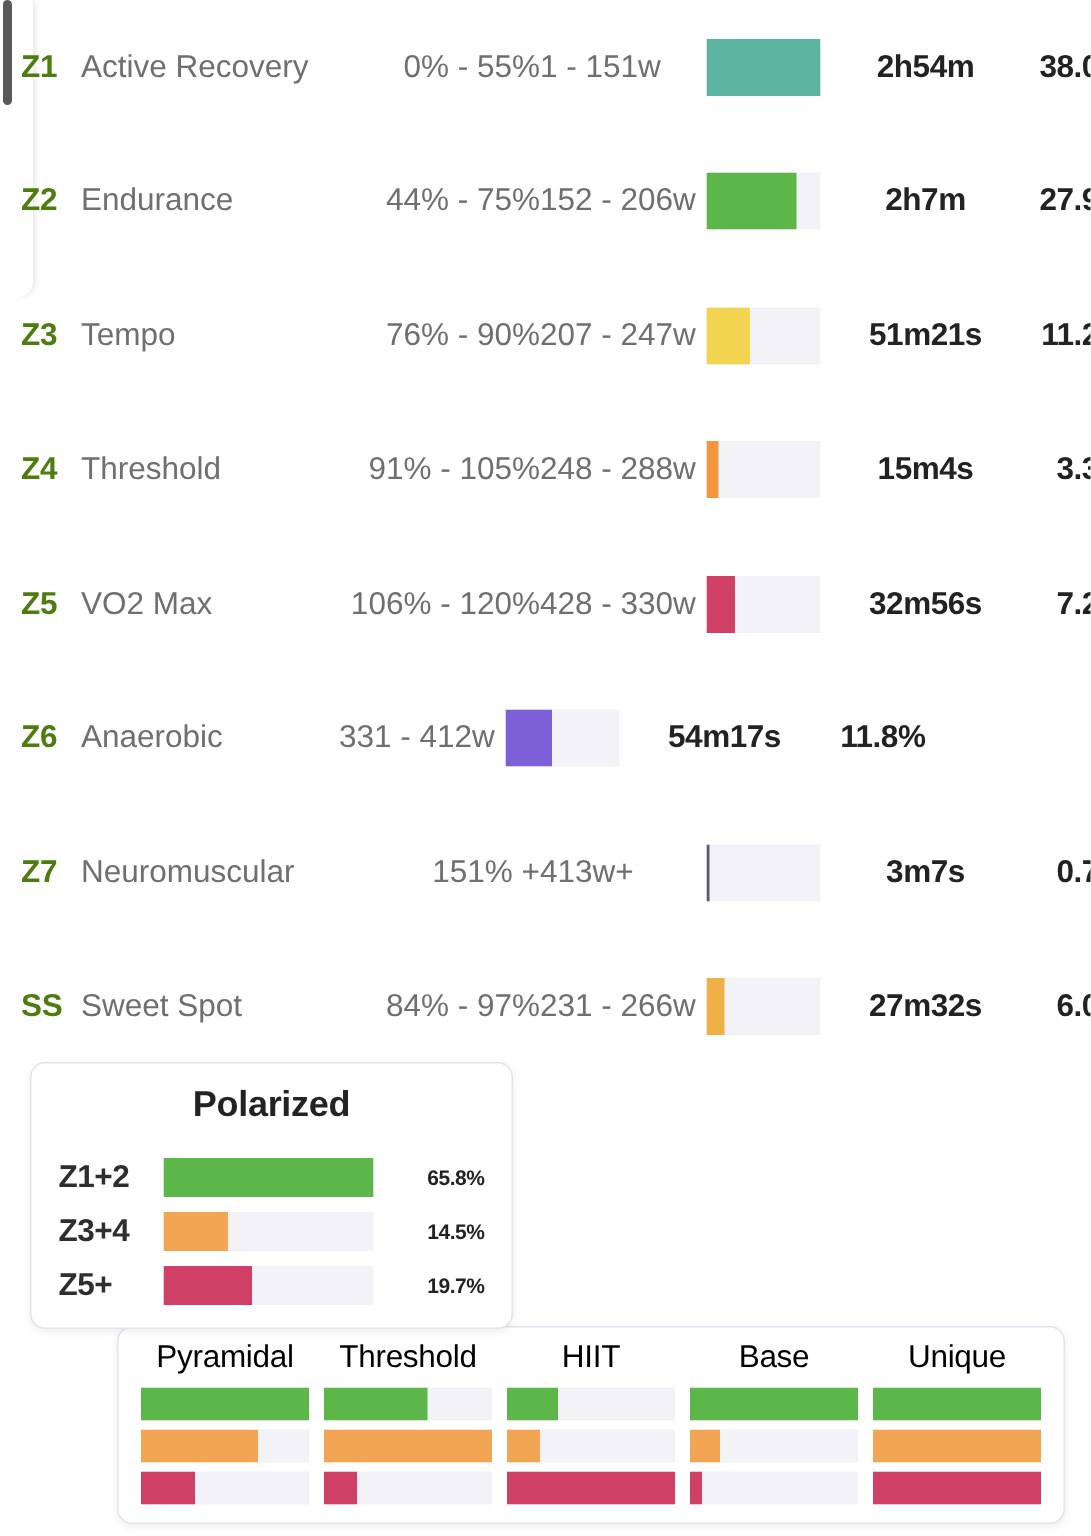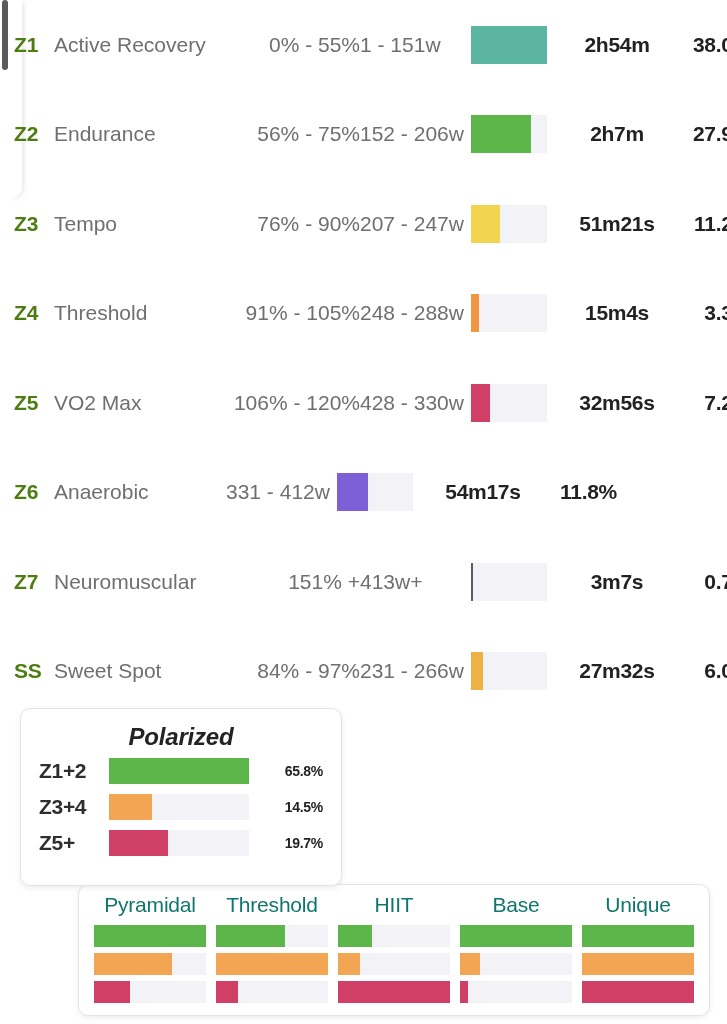--- a/index.html
+++ b/index.html
@@ -90,21 +90,21 @@
     width: 322px; height: 178px;
     background: #ffffff;
     border: 1px solid #e3e3e8;
     border-radius: 10px;
     box-shadow: 0 2px 6px rgba(0,0,0,0.07);
     z-index: 5;
     padding: 14px 18px 10px 18px;
   }
   .pol-title {
     text-align: center; font-size: 24px; font-weight: 700;
-    color: #232323; margin-bottom: 2px; letter-spacing: -0.2px; font-style: italic;
+    color: #232323; margin-bottom: 16px; letter-spacing: -0.2px;
   }
   .pol-row { display: flex; align-items: center; height: 36px; }
   .pol-label {
     width: 70px; flex: 0 0 70px;
     font-size: 21px; font-weight: 700; color: #2e2e2e;
     letter-spacing: -0.3px;
   }
   .pol-track {
     position: relative; width: 140px; height: 26px;
     background: #f3f3f7; overflow: hidden;
@@ -123,21 +123,21 @@
     background: #ffffff;
     border: 1px solid #e3e3e8;
     border-radius: 10px;
     box-shadow: 0 2px 6px rgba(0,0,0,0.07);
     padding: 8px 10px 10px 10px;
     display: flex;
     z-index: 1;
   }
   .cmp-col { flex: 1 1 0; padding: 0 5px; }
   .cmp-head {
-    text-align: center; font-size: 21px; color: #0f766e;
+    text-align: center; font-size: 21px; color: #000000;
     margin-bottom: 8px; letter-spacing: -0.2px;
   }
   .cmp-track {
     position: relative; width: 100%; height: 22px;
     background: #f3f3f7; margin-bottom: 6px; overflow: hidden;
   }
   .cmp-fill { position: absolute; left: 0; top: 0; height: 100%; }
 </style>
 </head>
 <body>
@@ -159,21 +159,21 @@
           <div class="track">
             <div class="fill" style="width:100%;background:#5cb5a0;"></div>
           </div>
         </div>
         <div class="col-time">2h54m</div>
         <div class="col-share">38.0%</div>
       </div>
       <div class="zone-row">
         <div class="col-z">Z2</div>
         <div class="col-name">Endurance</div>
-        <div class="col-pct">56% - 75%</div>
+        <div class="col-pct">44% - 75%</div>
         <div class="col-watt">152 - 206w</div>
         <div class="col-bar">
           <div class="track">
             <div class="fill" style="width:79%;background:#5cb64a;"></div>
           </div>
         </div>
         <div class="col-time">2h7m</div>
         <div class="col-share">27.9%</div>
       </div>
       <div class="zone-row">

